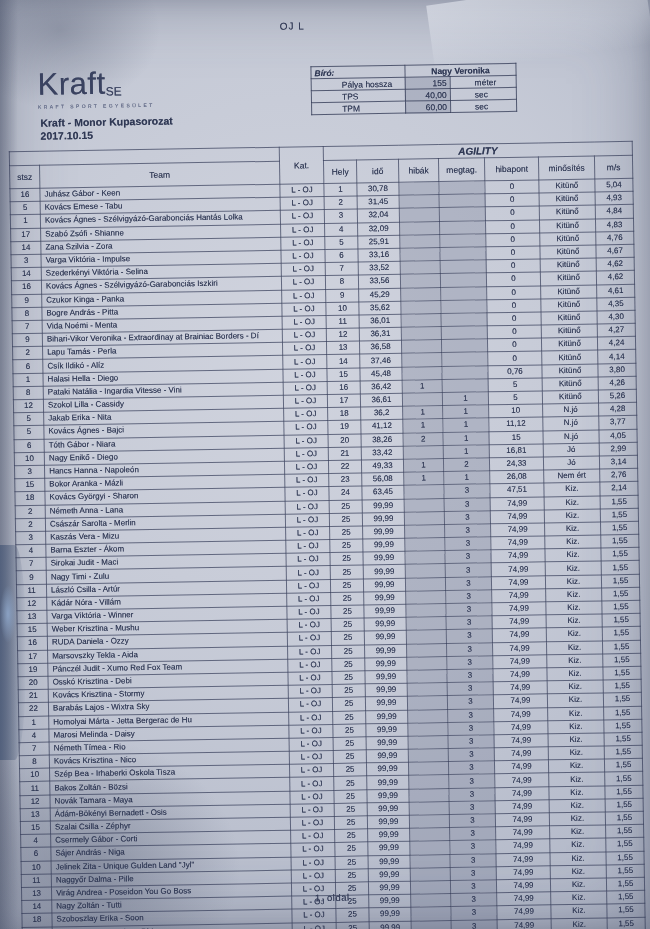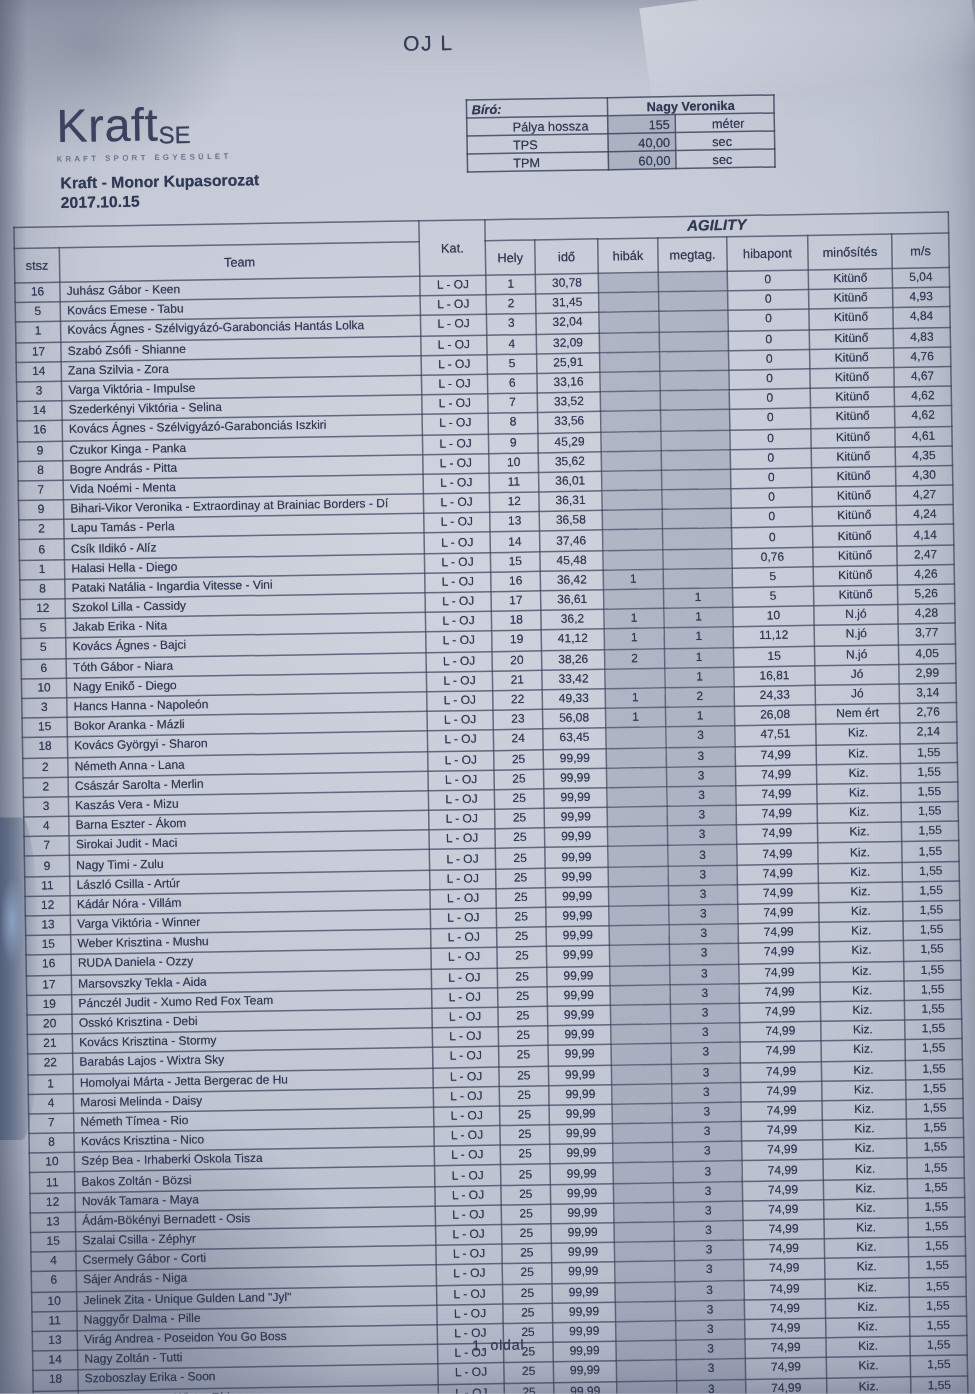--- a/index.html
+++ b/index.html
@@ -23,26 +23,26 @@
     background:linear-gradient(to bottom, rgba(236,239,246,0.55), rgba(236,239,246,0));}
   .bg-object{position:absolute;left:0;top:545px;width:26px;height:215px;border-radius:0 45% 45% 0;
     background:linear-gradient(to right, rgba(74,90,120,0.8), rgba(95,109,140,0));}
   .bg-object-light{position:absolute;left:0;top:585px;width:16px;height:58px;border-radius:0 50% 50% 0;
     background:radial-gradient(closest-side, rgba(142,166,201,0.9), rgba(142,166,201,0));}
 
   #doc{position:absolute;left:10px;top:6px;width:632px;height:915px;
     transform:rotate(-0.95deg);transform-origin:50% 50%;
     text-shadow:0 0 0.5px rgba(51,59,87,0.65);}
 
-  .page-code{position:absolute;left:266px;top:14px;font-size:14px;letter-spacing:1px;}
+  .page-code{position:absolute;left:277px;top:14px;font-size:10px;letter-spacing:1px;}
   .footer{position:absolute;left:255px;top:886px;width:120px;text-align:center;font-size:9.5px;letter-spacing:0.5px;}
 
   .logo{position:absolute;left:34px;top:56px;}
   .logo-main{font-size:31px;letter-spacing:0.5px;color:#3a4260;font-weight:400;}
-  .logo-se{font-size:16px;vertical-align:-2px;letter-spacing:0px;color:#3a4260;}
+  .logo-se{font-size:12px;vertical-align:-2px;letter-spacing:0px;color:#3a4260;}
   .logo-tagline{font-size:5px;letter-spacing:2.4px;color:#6a7390;margin-top:1px;}
 
   .event{position:absolute;left:36px;top:106px;font-size:10.5px;font-weight:600;line-height:13px;color:#2f3854;}
 
   .judge-box{position:absolute;left:307px;top:60px;width:206px;border-collapse:collapse;font-size:8.5px;}
   .judge-box td{border:1px solid rgba(52,60,88,0.8);padding:0 3px;height:11px;color:#2f3854;}
   .judge-box .jb-label{width:92px;}
   .judge-box .jb-val{width:54px;text-align:right;background:rgba(100,110,135,0.26);}
   .judge-box .jb-unit{width:54px;text-align:left;padding-left:24px;}
   .judge-box .jb-judge{font-style:italic;font-weight:600;}
@@ -315,21 +315,21 @@
         <tr>
           <td>1</td>
           <td class="team">Halasi Hella - Diego</td>
           <td>L - OJ</td>
           <td>15</td>
           <td>45,48</td>
           <td class="shade"></td>
           <td class="shade"></td>
           <td>0,76</td>
           <td>Kitünő</td>
-          <td>2,47</td>
+          <td>3,80</td>
         </tr>
         <tr>
           <td>8</td>
           <td class="team">Pataki Natália - Ingardia Vitesse - Vini</td>
           <td>L - OJ</td>
           <td>16</td>
           <td>36,42</td>
           <td class="shade">1</td>
           <td class="shade"></td>
           <td>5</td>

